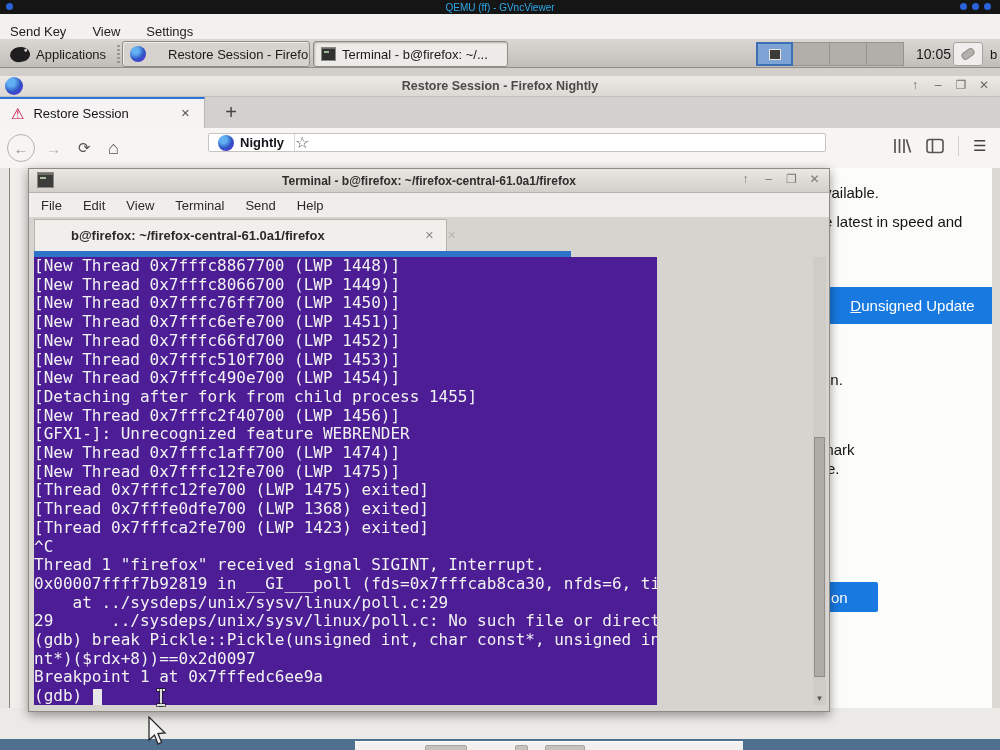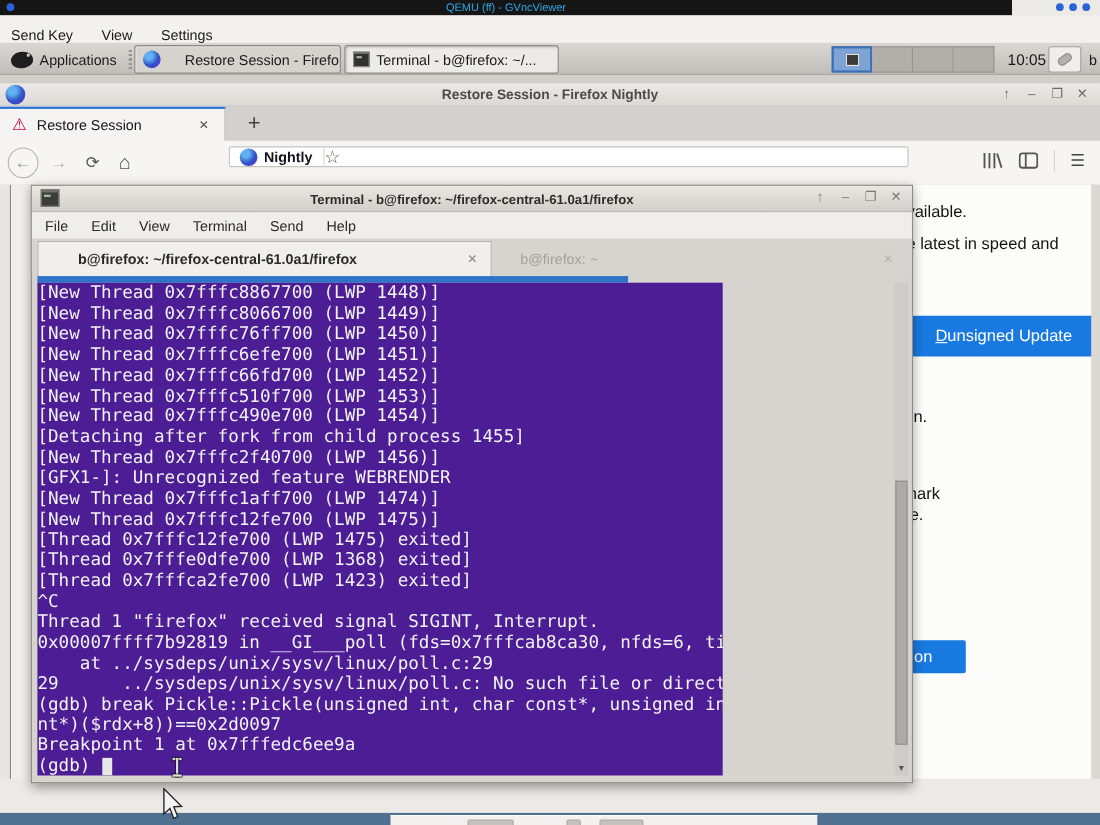--- a/index.html
+++ b/index.html
@@ -2,21 +2,21 @@
 <html><head>
 <meta charset="utf-8">
 <style>
   * { margin:0; padding:0; box-sizing:border-box; }
   html,body { width:1000px; height:750px; overflow:hidden; }
   body { font-family:"Liberation Sans", sans-serif; }
   #screen { position:relative; width:1000px; height:750px; background:#eceae7; overflow:hidden; }
   .abs { position:absolute; }
 
   
-  .vnc-titlebar { left:0; top:0; width:920px; height:14px; background:#151515;
+  .vnc-titlebar { left:0; top:0; width:1000px; height:14px; background:#151515;
     display:flex; align-items:center; justify-content:center; }
   .vnc-title { font-size:10px; color:#2fa9e8; }
   .vnc-dot { width:7px; height:7px; border-radius:50%; background:#2b62d9; position:absolute; top:3px; }
   .vnc-menubar { left:0; top:14px; width:1000px; height:26px; background:#f2f1ef;
     border-bottom:1px solid #d9d6d2; display:flex; align-items:flex-end; gap:26px; padding-left:10px; }
   .vnc-menu-item { font-size:13px; color:#1c1c1c; }
 
   
   .taskbar { left:0; top:40px; width:1000px; height:28px;
     background:linear-gradient(#dad7d3,#c1beba); border-bottom:1px solid #908d89; }
@@ -284,21 +284,20 @@
       <span class="t-menu-item">Send</span>
       <span class="t-menu-item">Help</span>
     </div>
 
     <div class="t-tabbar">
       <div class="t-tab-active">
         <span class="lbl">b@firefox: ~/firefox-central-61.0a1/firefox</span>
         <span class="t-tab-x">✕</span>
       </div>
       <div class="t-tab-inactive">
-        <span class="lbl">b@firefox: ~</span>
         <span class="t-tab-x">✕</span>
       </div>
     </div>
     <div class="t-bluestrip"></div>
 
     <div class="t-screen">
       <pre>[New Thread 0x7fffc8867700 (LWP 1448)]
 [New Thread 0x7fffc8066700 (LWP 1449)]
 [New Thread 0x7fffc76ff700 (LWP 1450)]
 [New Thread 0x7fffc6efe700 (LWP 1451)]

